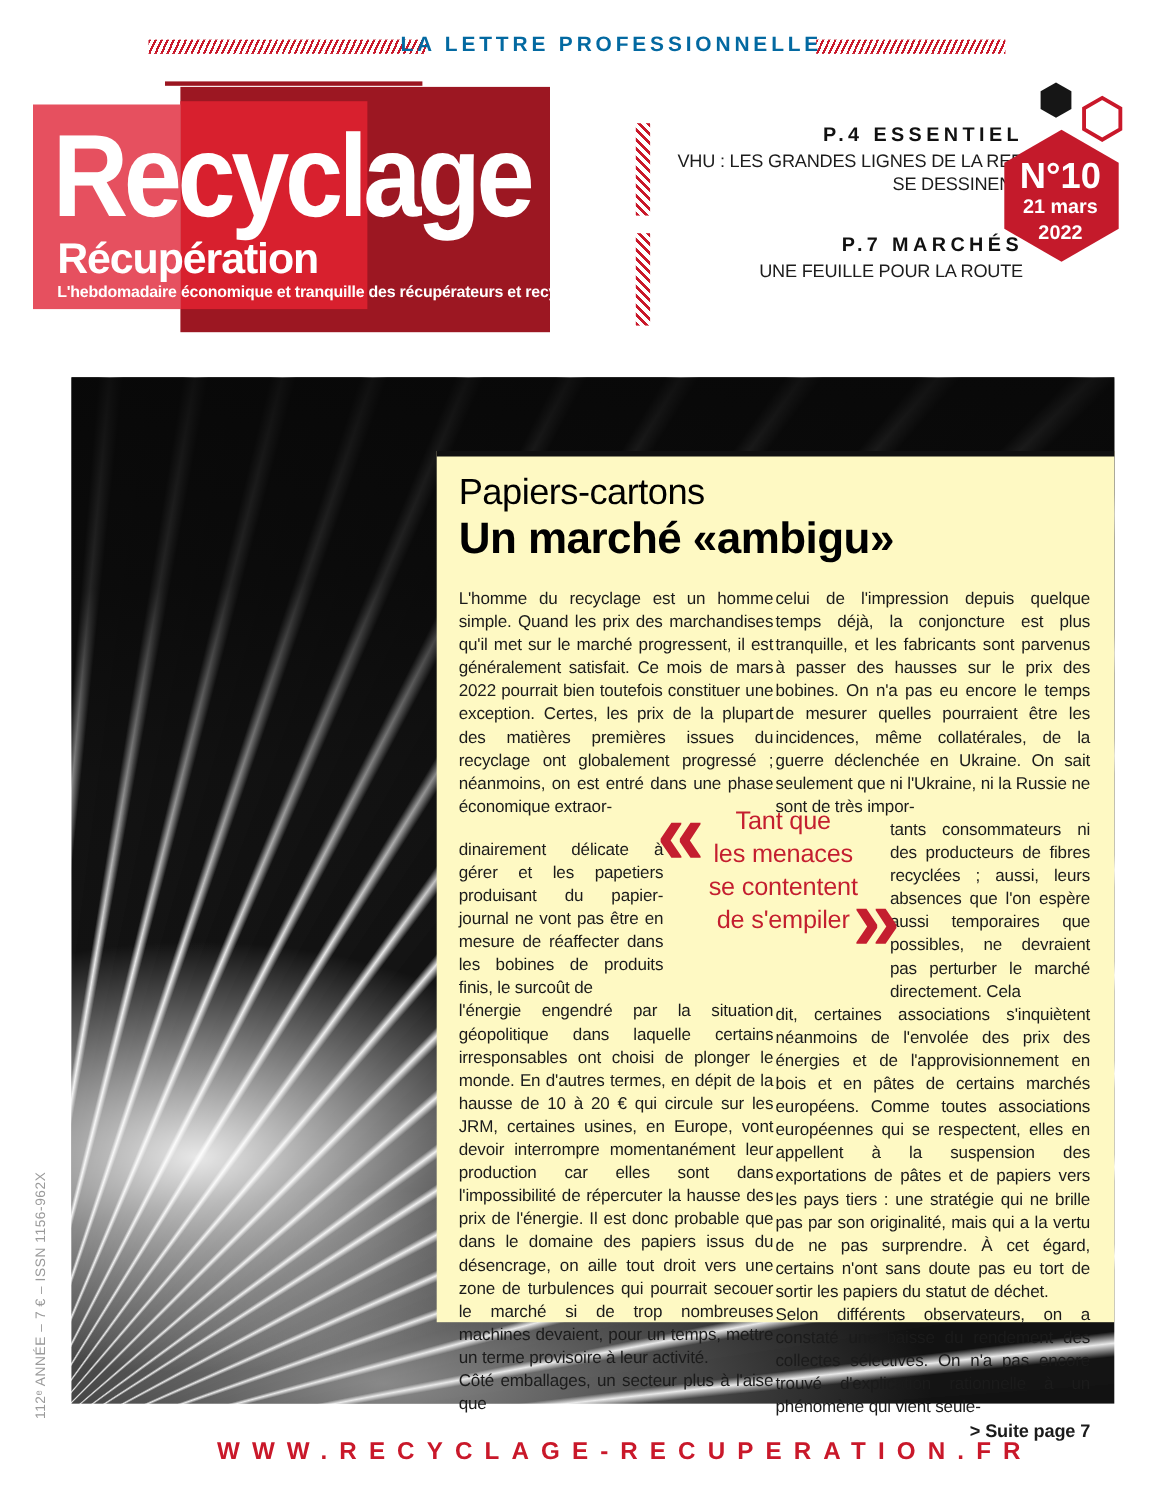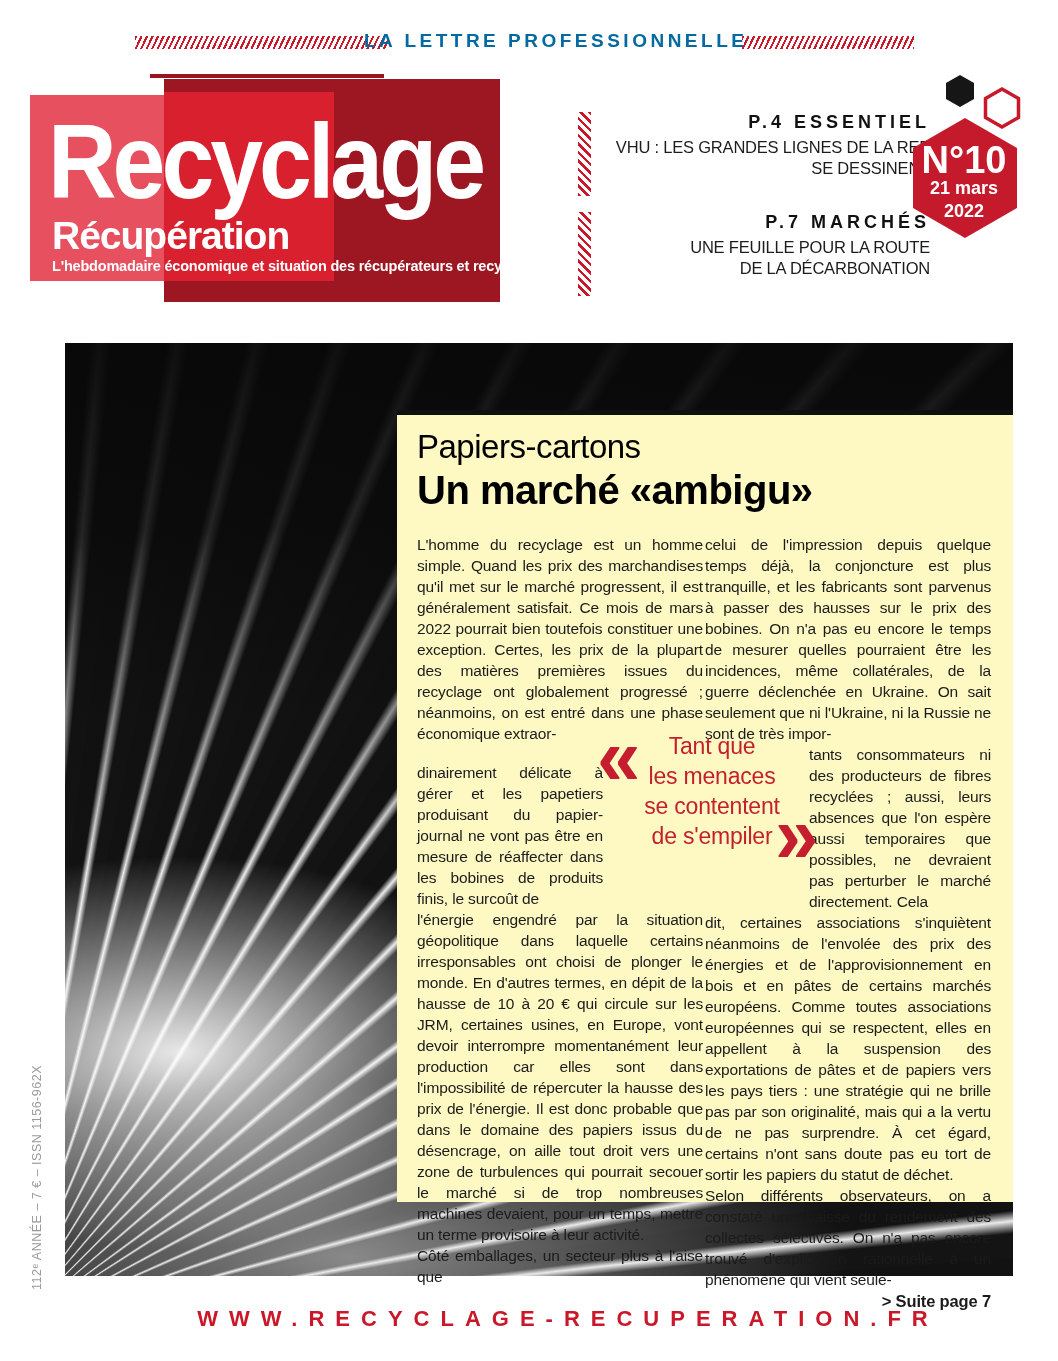--- a/index.html
+++ b/index.html
@@ -27,21 +27,21 @@
   
   .hatch-v{position:absolute;width:13px;height:84px;
      background:repeating-linear-gradient(45deg,#c9182a 0 2.5px,rgba(0,0,0,0) 2.5px 6px);}
   .toc-entry{position:absolute;left:600px;width:330px;color:#1a1a1a;text-align:right;}
   .toc-label{font-size:18px;font-weight:700;letter-spacing:4px;color:#111;margin-bottom:4px;}
   .toc-line{font-size:16.5px;line-height:21px;letter-spacing:-0.2px;color:#1c1c1c;}
 
   
   .badge-svg{position:absolute;left:903px;top:60px;}
   .badge-text{position:absolute;left:908px;top:143px;width:112px;text-align:center;color:#fff;}
-  .badge-no{font-size:38px;font-weight:700;line-height:34px;text-align:center;}
+  .badge-no{font-size:33px;font-weight:700;line-height:34px;text-align:center;}
   .badge-date{font-size:18px;font-weight:700;line-height:23px;}
 
   
   .photo{position:absolute;left:65px;top:343px;width:948px;height:933px;background:
      linear-gradient(178deg,rgba(8,8,8,0.97) 0%,rgba(10,10,10,0.88) 20%,rgba(14,14,14,0.45) 38%,rgba(18,18,18,0) 55%),
      radial-gradient(ellipse 55% 30% at 12% 76%,rgba(255,255,255,0.9),rgba(255,255,255,0) 70%),
      radial-gradient(ellipse 70% 25% at 30% 98%,rgba(235,235,235,0.55),rgba(235,235,235,0) 75%),
      repeating-conic-gradient(from 55deg at -6% 106%,#121212 0deg 1.7deg,#e9e9e9 2.3deg,#141414 3deg 4.4deg);}
 
   
@@ -80,33 +80,32 @@
   <div class="hatch-h hatch-left"></div>
   <div class="kicker">LA LETTRE PROFESSIONNELLE</div>
   <div class="hatch-h hatch-right"></div>
   <div class="thin-rule"></div>
 
   <div class="rect-dark"></div>
   <div class="rect-bright"></div>
   <div class="rect-pink"></div>
   <div class="logo-title">Recyclage</div>
   <div class="logo-sub">Récupération</div>
-  <div class="logo-tagline">L'hebdomadaire économique et situation des récupérateurs et recycleurs</div>
+  <div class="logo-tagline">L'hebdomadaire économique et tranquille des récupérateurs et recycleurs</div>
 
   <div class="hatch-v" style="left:578px;top:112px;"></div>
   <div class="toc-entry" style="top:112px;">
     <div class="toc-label">P.4 ESSENTIEL</div>
     <div class="toc-line">VHU : LES GRANDES LIGNES DE LA REP</div>
     <div class="toc-line">SE DESSINENT</div>
   </div>
   <div class="hatch-v" style="left:578px;top:212px;"></div>
   <div class="toc-entry" style="top:212px;">
     <div class="toc-label">P.7 MARCHÉS</div>
     <div class="toc-line">UNE FEUILLE POUR LA ROUTE</div>
-    <div class="toc-line">DE LA DÉCARBONATION</div>
   </div>
 
   <svg class="badge-svg" width="130" height="185" viewBox="0 0 130 185">
     <polygon points="57,15 71,23 71,39 57,47 43,39 43,23" fill="#161616"></polygon>
     <polygon points="99,29 115.5,38.5 115.5,57.5 99,67 82.5,57.5 82.5,38.5" fill="none" stroke="#c9182a" stroke-width="3.5"></polygon>
     <polygon points="62,58 114,88 114,148 62,178 10,148 10,88" fill="#c41a2b"></polygon>
   </svg>
   <div class="badge-text">
     <div class="badge-no">N°10</div>
     <div class="badge-date">21 mars</div>

